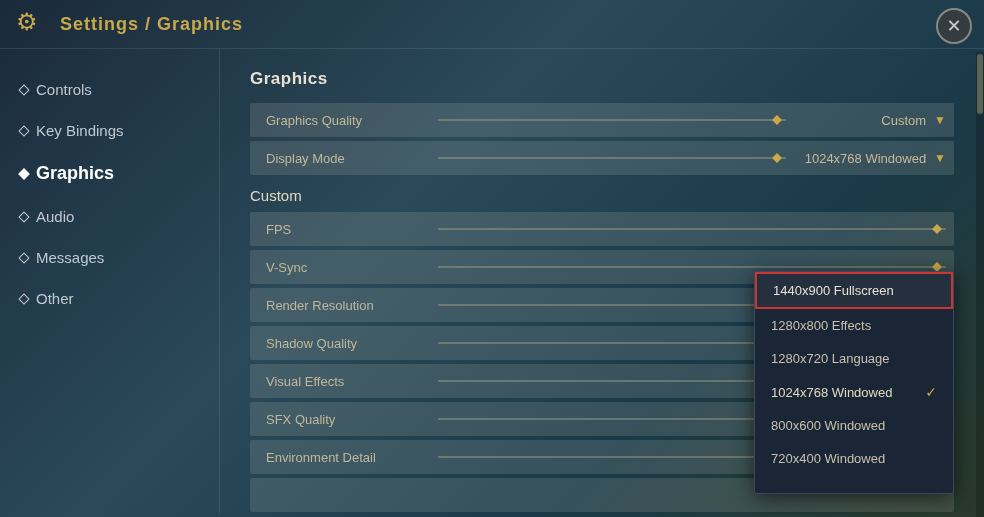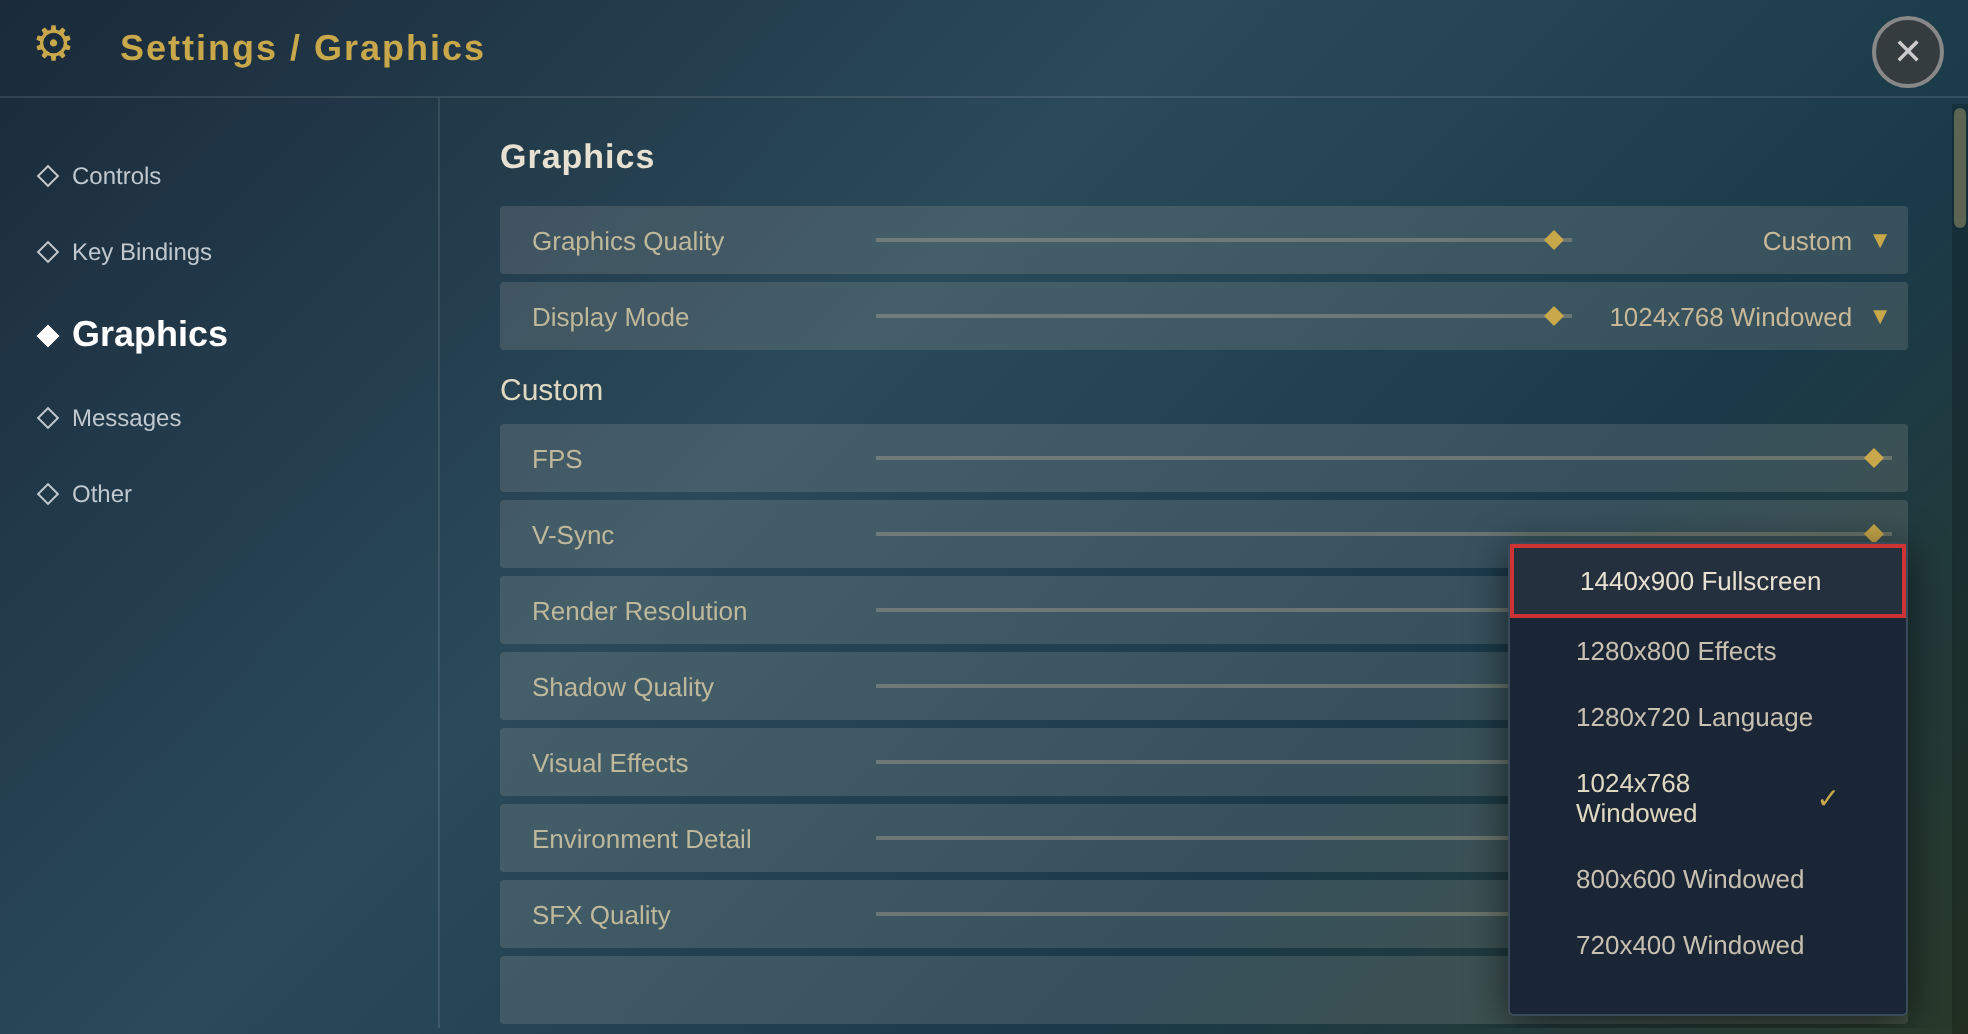--- a/index.html
+++ b/index.html
@@ -65,21 +65,21 @@
       padding: 20px 0;
       border-right: 1px solid rgba(255,255,255,0.1);
     }
 
     .sidebar-item {
       display: flex;
       align-items: center;
       gap: 8px;
       padding: 12px 20px;
       cursor: pointer;
-      font-size: 12px;
+      font-size: 15px;
       color: #c0c8d0;
       transition: color 0.2s;
     }
 
     .sidebar-item.active {
       color: #ffffff;
       font-size: 18px;
       font-weight: bold;
     }
 
@@ -185,21 +185,21 @@
       right: 0;
       width: 200px;
       background: #1a2535;
       border: 1px solid #3a4a5a;
       border-radius: 3px;
       z-index: 100;
       box-shadow: 0 4px 20px rgba(0,0,0,0.6);
     }
 
     .dropdown-item {
-      padding: 9px 33px;
+      padding: 9px 16px;
       font-size: 13px;
       color: #c8c0b0;
       cursor: pointer;
       display: flex;
       align-items: center;
       justify-content: space-between;
     }
 
     .dropdown-item.highlighted {
       border: 2px solid #cc3333;
@@ -264,20 +264,24 @@
     <div class="sidebar-item">
       <div class="sidebar-diamond"></div>
       <span>Key Bindings</span>
     </div>
     <div class="sidebar-item active">
       <div class="sidebar-diamond"></div>
       <span>Graphics</span>
     </div>
     <div class="sidebar-item">
       <div class="sidebar-diamond"></div>
+      <span>Audio</span>
+    </div>
+    <div class="sidebar-item">
+      <div class="sidebar-diamond"></div>
       <span>Messages</span>
     </div>
     <div class="sidebar-item">
       <div class="sidebar-diamond"></div>
       <span>Other</span>
     </div>
   </div>
 
   <div class="content">
     <div class="section-title">Graphics</div>
@@ -374,34 +378,34 @@
     <div class="setting-row">
       <span class="setting-label">Visual Effects</span>
       <div class="setting-slider-area">
         <div class="slider-track">
           <div class="slider-diamond"></div>
         </div>
       </div>
     </div>
 
     <div class="setting-row">
-      <span class="setting-label">Environment Detail</span>
+      <span class="setting-label">SFX Quality</span>
       <div class="setting-slider-area">
         <div class="slider-track">
           <div class="slider-diamond"></div>
         </div>
       </div>
       <div class="setting-select">
         <span>Lowest</span>
         <span class="select-arrow">▼</span>
       </div>
     </div>
 
     <div class="setting-row">
-      <span class="setting-label">SFX Quality</span>
+      <span class="setting-label">Environment Detail</span>
       <div class="setting-slider-area">
         <div class="slider-track">
           <div class="slider-diamond"></div>
         </div>
       </div>
       <div class="setting-select">
         <span>Lowest</span>
         <span class="select-arrow">▼</span>
       </div>
     </div>

